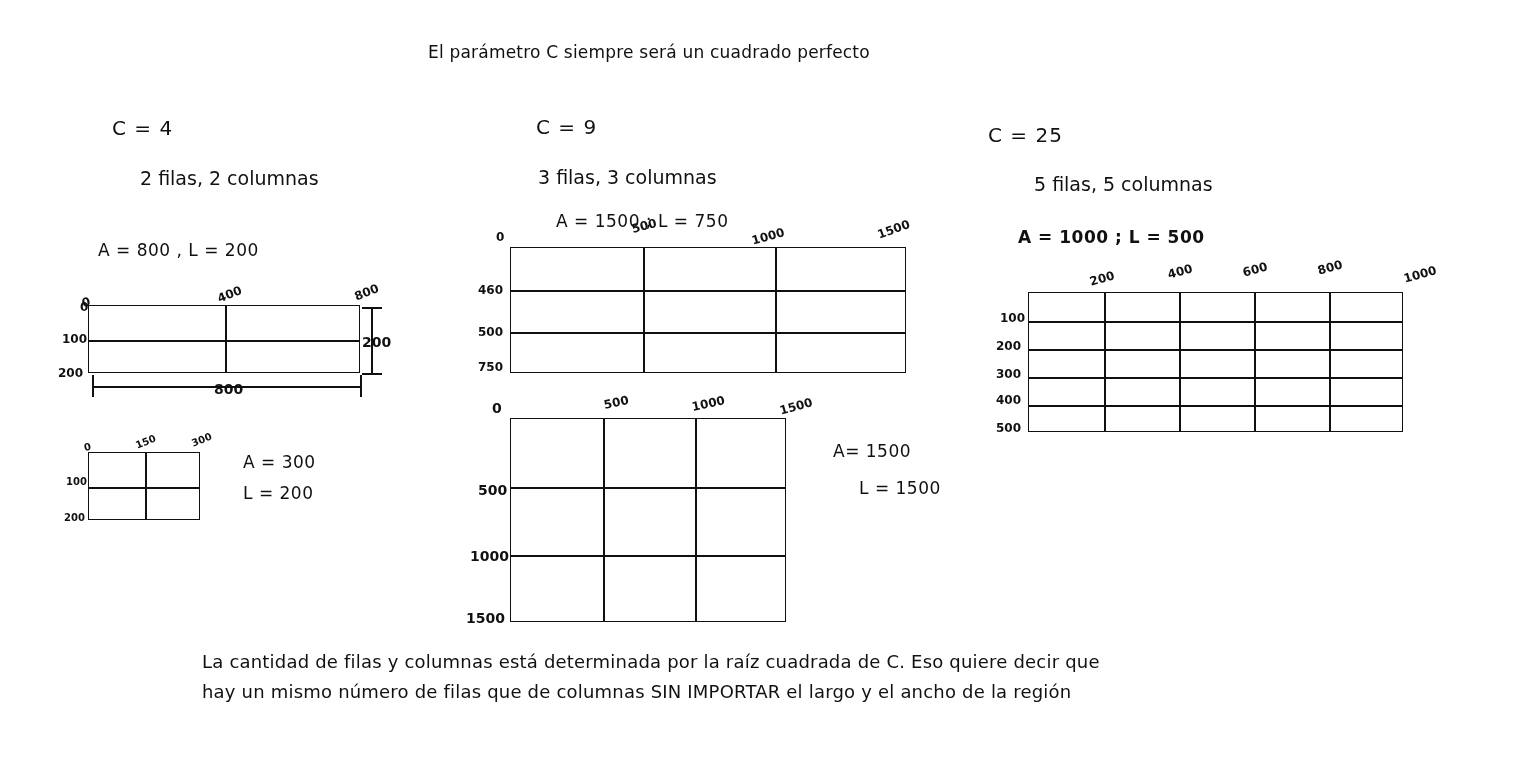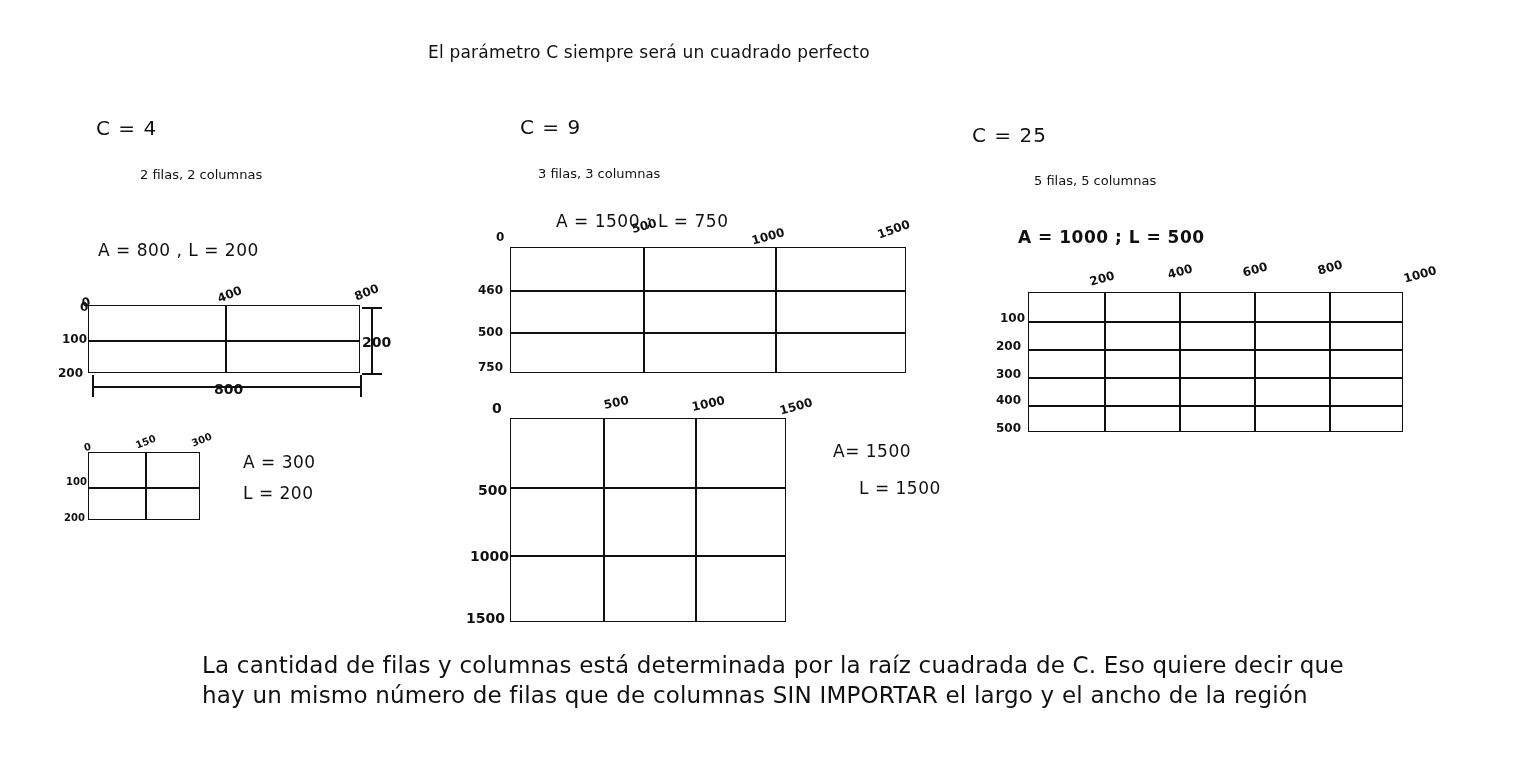--- a/index.html
+++ b/index.html
@@ -18,42 +18,43 @@
   .abs { position: absolute; }
   .title {
     font-size: 17px;
     letter-spacing: 0.2px;
     white-space: nowrap;
   }
   .case-title {
     font-size: 20px;
     letter-spacing: 1px;
     white-space: nowrap;
+    margin-left: 16px;
   }
   .case-sub {
-    font-size: 13px;
+    font-size: 19px;
     white-space: nowrap;
   }
   .formula {
     font-size: 17px;
     letter-spacing: 0.5px;
     white-space: nowrap;
   }
   .tick {
     font-size: 12px;
     font-weight: bold;
     white-space: nowrap;
   }
   .tick-sm {
     font-size: 10px;
     font-weight: bold;
     white-space: nowrap;
   }
   .caption {
-    font-size: 23px;
+    font-size: 18px;
     letter-spacing: 0.2px;
     line-height: 1.55;
     white-space: nowrap;
   }
   .grid {
     position: absolute;
     border: 1.6px solid #111;
     box-sizing: border-box;
   }
   .grid .vline, .grid .hline {

